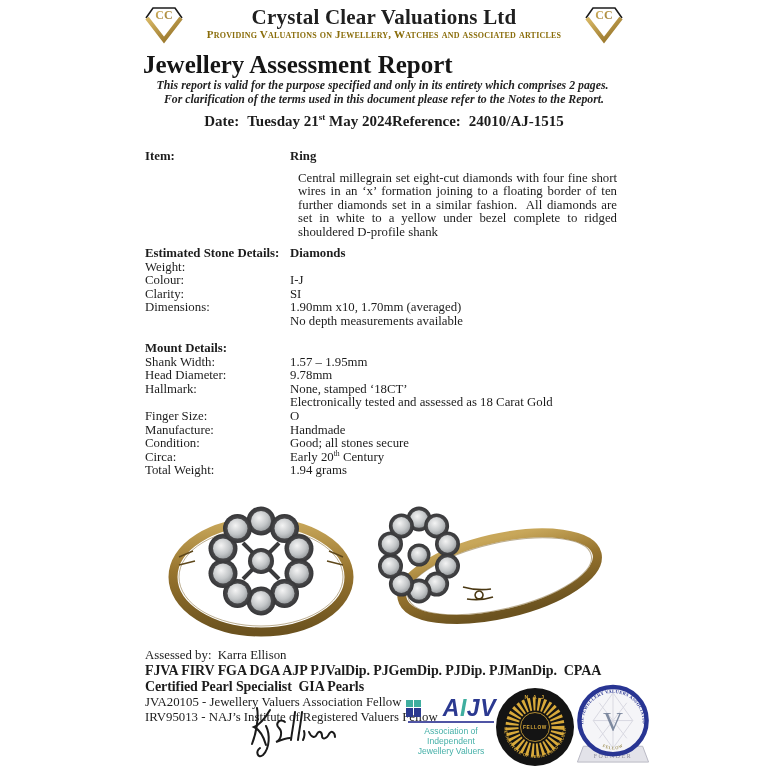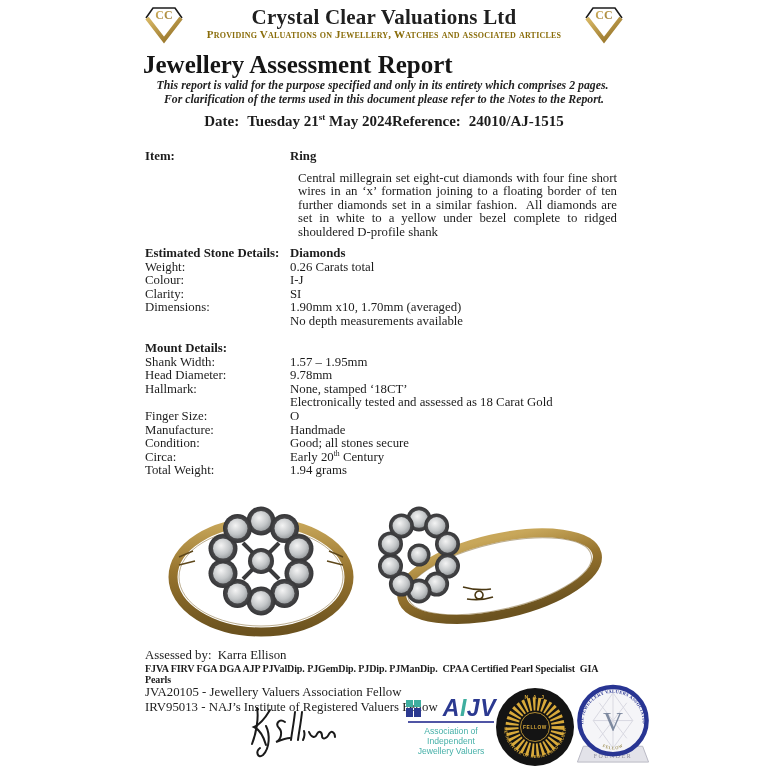--- a/index.html
+++ b/index.html
@@ -36,21 +36,21 @@
   .desc{margin:8px;text-align:justify;}
 
   
   .photos{position:absolute;left:0;top:490px;width:482px;height:158px;}
   .photo-front{position:absolute;left:22px;top:5px;}
   .photo-side{position:absolute;left:224px;top:5px;}
 
   
   .assessor{position:absolute;left:2px;top:648px;width:480px;}
   .assess-line1{font-size:12.8px;}
-  .assess-creds{font-size:10px;font-weight:bold;letter-spacing:-.1px;}
+  .assess-creds{font-size:14px;font-weight:bold;letter-spacing:-.1px;}
   .assess-member{font-size:12.8px;line-height:14.6px;}
 
   
   .sig{position:absolute;left:100px;top:698px;}
   .aijv{position:absolute;left:263px;top:697px;width:90px;text-align:center;
         font-family:"Liberation Sans","DejaVu Sans",sans-serif;}
   .aijv-top{display:flex;align-items:flex-end;justify-content:space-between;gap:13px;font-style:italic;}
   .aijv-sq{display:grid;grid-template-columns:7px 7px;grid-template-rows:7px 9px;gap:1px;margin-bottom:2px;}
   .aijv-sq i{display:block;}
   .sq-teal{background:#3fae9f;}
@@ -111,21 +111,20 @@
       </div>
     </div>
 
     <div class="sect" style="top:247px;">
       <div class="drow">
         <div class="dlabel bold">Estimated Stone Details:</div>
         <div class="dvalue bold">Diamonds</div>
       </div>
       <div class="drow">
         <div class="dlabel">Weight:</div>
-        <div class="dvalue">0.26 Carats total</div>
       </div>
       <div class="drow">
         <div class="dlabel">Colour:</div>
         <div class="dvalue">I-J</div>
       </div>
       <div class="drow">
         <div class="dlabel">Clarity:</div>
         <div class="dvalue">SI</div>
       </div>
       <div class="drow">

